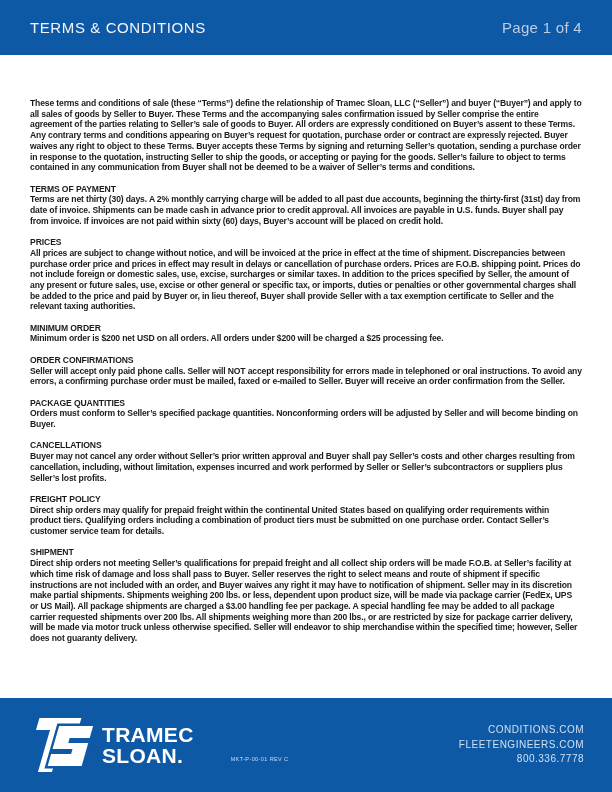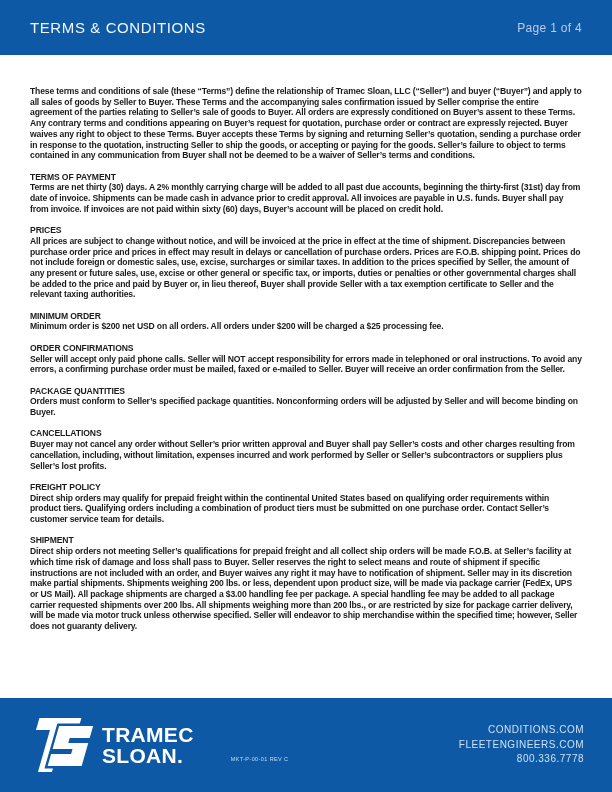--- a/index.html
+++ b/index.html
@@ -13,25 +13,25 @@
   .header{
     position:absolute;top:0;left:0;right:0;height:55px;
     background:#0e59a6;
     display:flex;align-items:center;justify-content:space-between;
     padding:0 30px;box-sizing:border-box;
   }
   .header .title{
     color:#f2f6fb;font-size:15px;font-weight:normal;letter-spacing:0.6px;
   }
   .header .page-label{
-    color:#b9cde6;font-size:12px;letter-spacing:0.3px;
+    color:#b9cde6;font-size:15px;letter-spacing:0.3px;
   }
   
   .doc{
-    position:absolute;top:86px;left:30px;width:552px;
+    position:absolute;top:98px;left:30px;width:552px;
     color:#1b1b1b;font-size:8.6px;line-height:10.7px;
     font-weight:bold;letter-spacing:-0.15px;
   }
   .doc p{margin:0 0 10.7px 0;}
   .section h2{
     margin:0;font-size:8.6px;line-height:10.7px;font-weight:bold;
     letter-spacing:-0.1px;
   }
   
   .footer{

